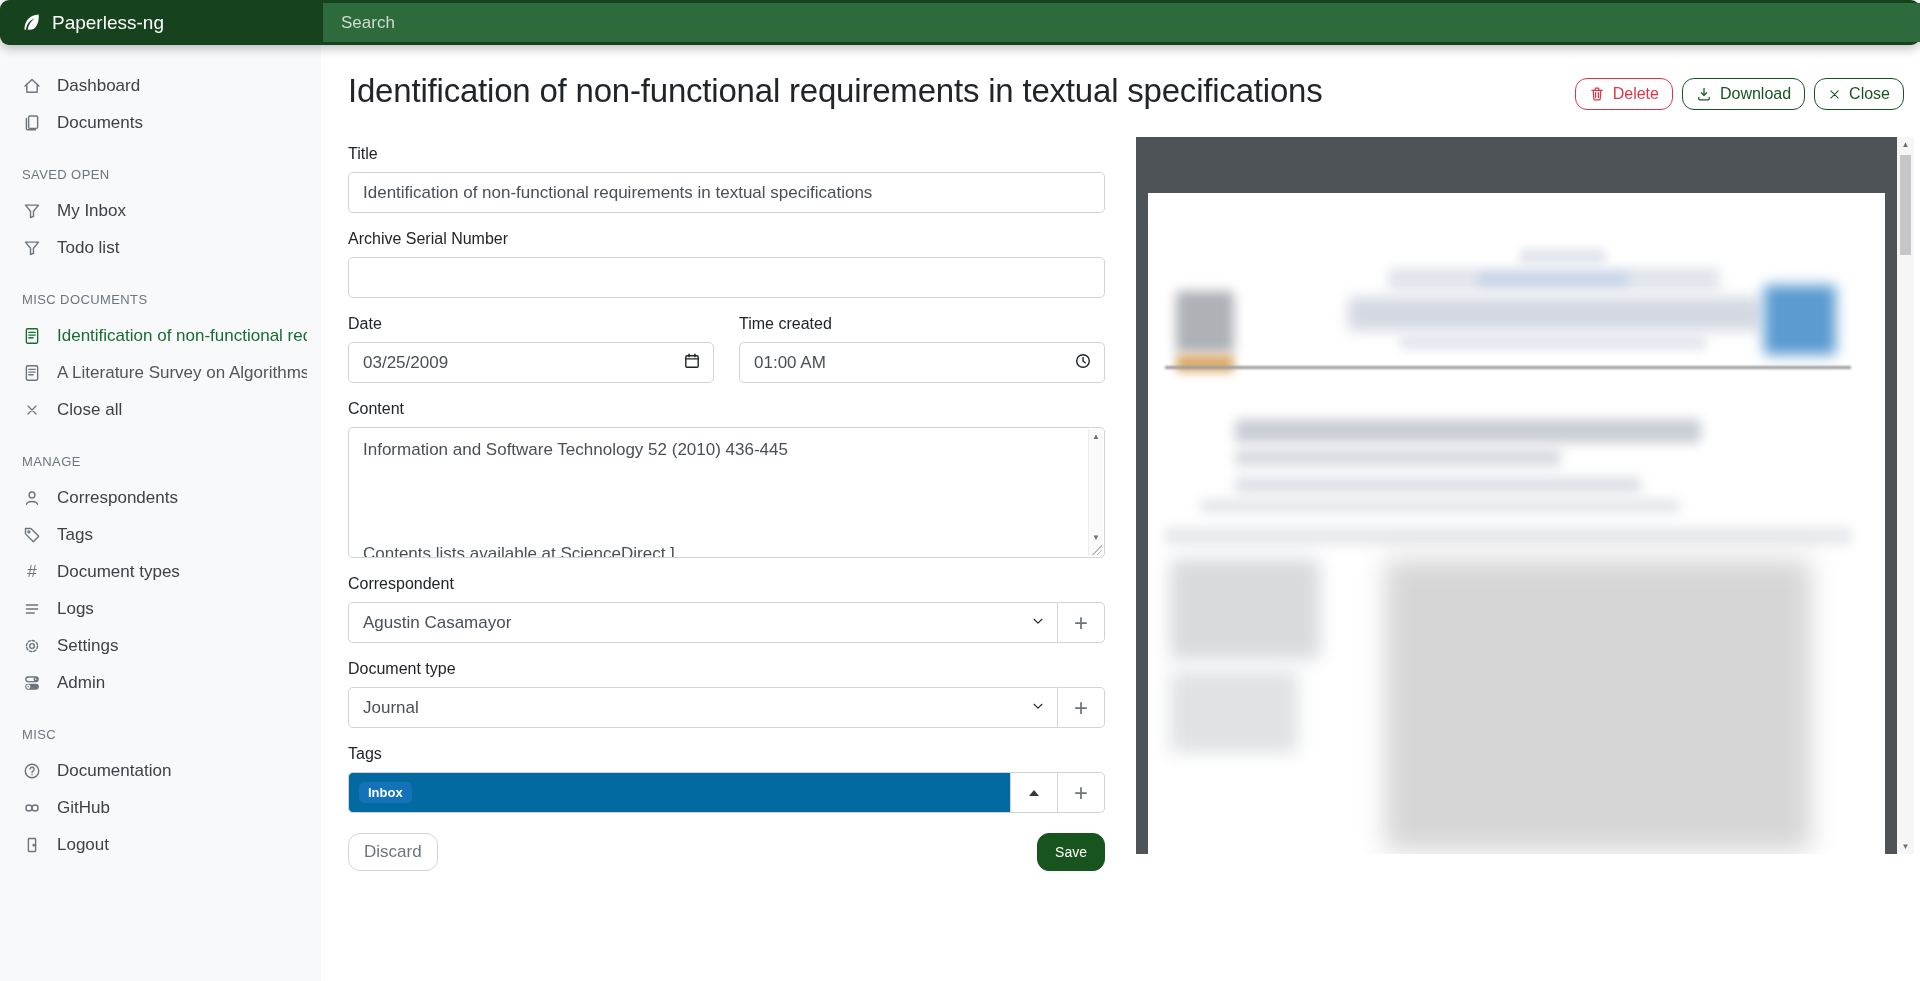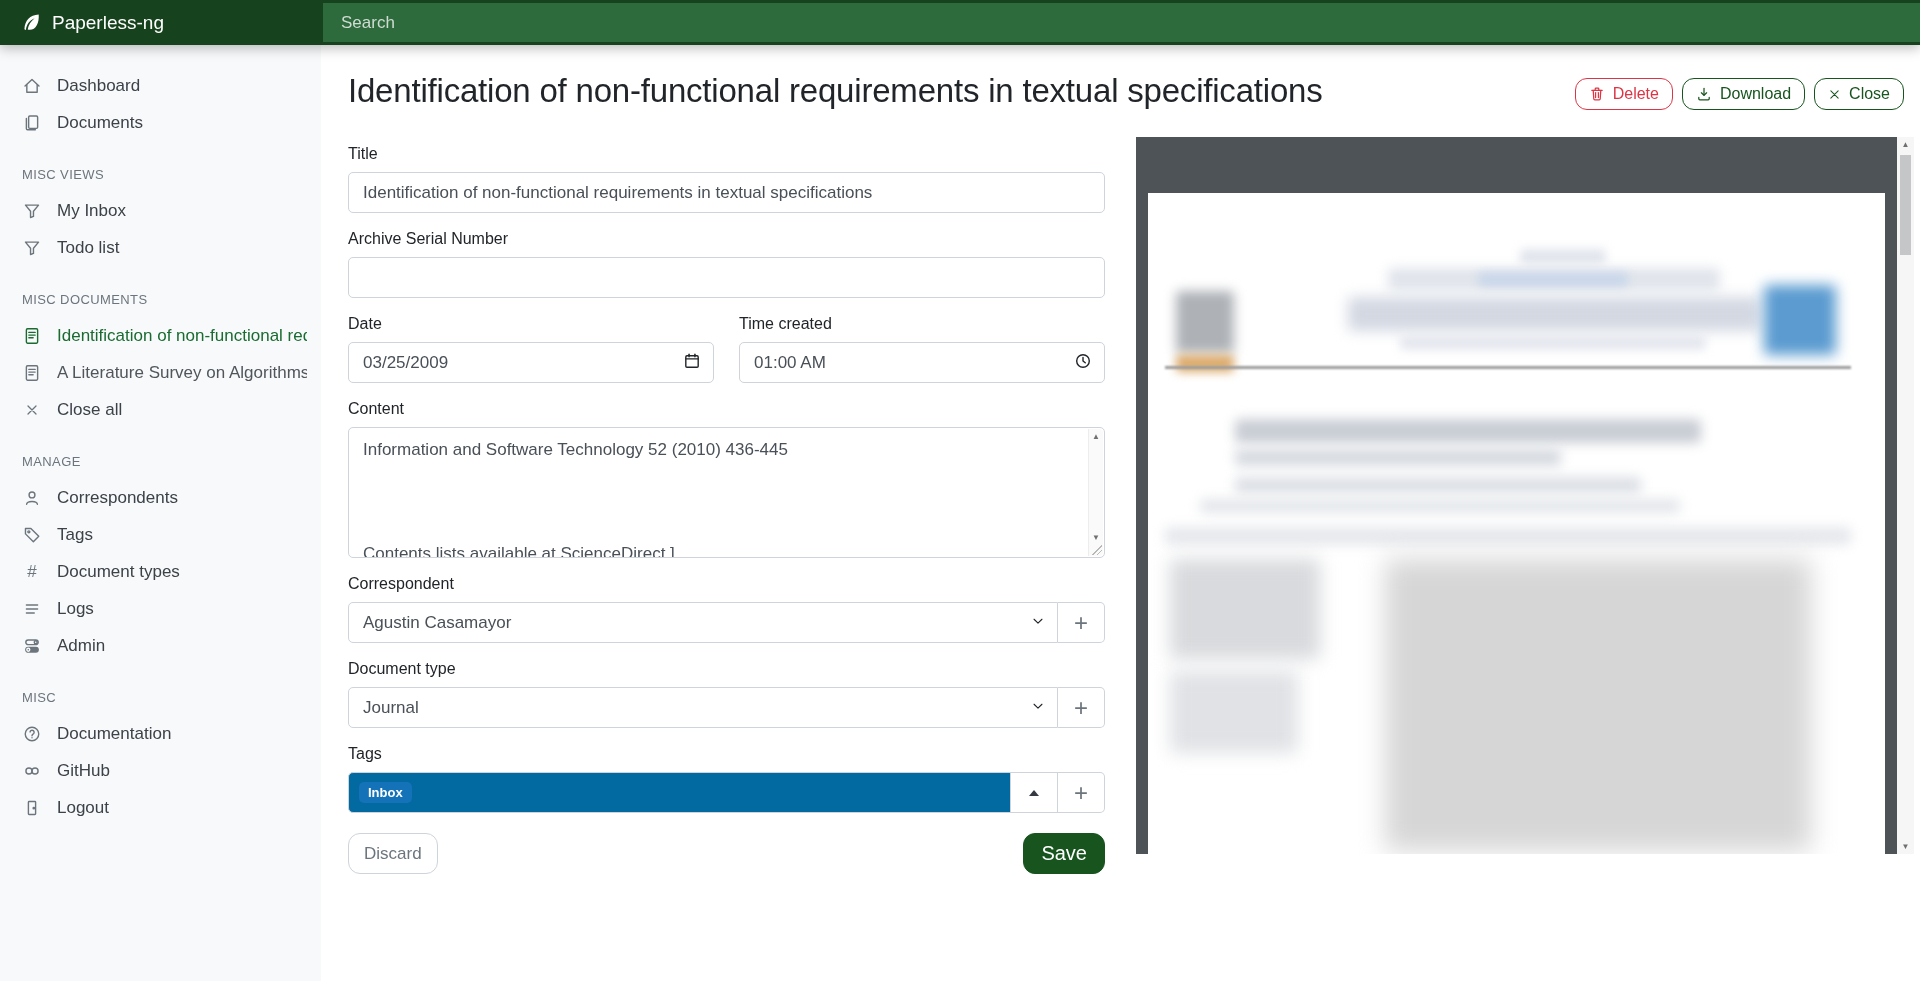--- a/index.html
+++ b/index.html
@@ -2,21 +2,21 @@
 <html><head>
 <meta charset="utf-8">
 <style>
   * { margin:0; padding:0; box-sizing:border-box; }
   html,body { width:1920px; height:981px; overflow:hidden; background:#fff;
     font-family:"Liberation Sans", sans-serif; color:#212529; }
 
   
   .navbar { position:absolute; top:0; left:0; width:1920px; height:45px;
     background:#17421E; display:flex; align-items:stretch; z-index:30;
-    box-shadow:0 3px 12px rgba(0,0,0,.28); }
+    box-shadow:0 3px 12px rgba(0,0,0,.28);border-radius:9px; }
   .brand { width:321px; display:flex; align-items:center; gap:10px; padding-left:20px;
     color:#fff; font-size:19px; cursor:pointer; }
   .brand-icon { display:flex; }
   .search-input { flex:1; margin:3px 0 3px 2px; border:none; outline:none;
     background:#2D6A3C; color:#e8efe9; font-size:17px; padding:0 0 0 18px; border-radius:0; }
   .search-input::placeholder { color:#cfdcd2; }
 
   
   .sidebar { position:absolute; top:45px; left:0; width:321px; height:936px;
     background:#f8f9fa; padding-top:22px; overflow:hidden; }
@@ -77,21 +77,21 @@
   .ig-btn:last-child { border-radius:0 5px 5px 0; }
   .tags-field { flex:1; height:41px; border:1px solid #ced4da; border-radius:5px 0 0 5px;
     display:flex; align-items:center; padding:0 10px; background:#0369a1; }
   .tag-badge { background:#1372B8; color:#fff; font-size:13px; font-weight:700;
     padding:4px 9px; border-radius:5px; line-height:13px; }
   .caret-up { width:0; height:0; border-left:5px solid transparent; border-right:5px solid transparent;
     border-bottom:6px solid #343a40; }
 
   .form-actions { display:flex; gap:15px; margin-top:20px;justify-content:space-between; }
   .btn-discard { border:1px solid #ced4da; color:#6c757d; padding:8px 15px; font-size:17px; }
-  .btn-save { background:#17541E; border:1px solid #17541E; color:#fff; padding:8px 17px; font-size:20px; }
+  .btn-save { background:#17541E; border:1px solid #17541E; color:#fff; padding:8px 17px; font-size:14px; }
 
   
   .preview { position:absolute; top:137px; right:6px; width:778px; height:717px;
     background:#4E5357; overflow:hidden; }
   .pv-scrollbar { position:absolute; top:0; right:0; bottom:0; width:17px; background:#f6f6f6;
     display:flex; flex-direction:column; align-items:center; font-size:8px; color:#6f6f6f;
     padding:3px 0; }
   .pv-thumb { width:11px; height:100px; background:#c4c6c8; margin-top:6px; }
   .pv-down { position:absolute; bottom:3px; }
   .pv-page { position:absolute; left:12px; top:56px; right:29px; bottom:-40px; background:#fff; overflow:hidden; }
@@ -127,21 +127,21 @@
   <a class="nav-item">
     <span class="icn">
       <svg class="ic" width="18" height="18" viewBox="0 0 16 16">
           <rect x="5" y="1.8" width="8" height="11" rx="1"></rect>
           <path d="M11 14 H4 a1 1 0 0 1 -1 -1 V4"></path>
         </svg>
       </span>
     <span class="lbl">Documents</span>
   </a>
 
-  <div class="section-title">MISC VIEWS</div>
+  <div class="section-title">SAVED OPEN</div>
   <a class="nav-item">
     <span class="icn">
       <svg class="ic" width="18" height="18" viewBox="0 0 16 16">
           <path d="M2.2 2.8 h11.6 l-4.5 5.4 v4.6 l-2.6 1 v-5.6 z"></path>
         </svg>
       </span>
     <span class="lbl">My Inbox</span>
   </a>
   <a class="nav-item">
     <span class="icn">
@@ -209,20 +209,29 @@
   </a>
   <a class="nav-item">
     <span class="icn">
       <svg class="ic" width="18" height="18" viewBox="0 0 16 16">
           <line x1="3" y1="4.5" x2="13" y2="4.5"></line>
           <line x1="3" y1="8" x2="13" y2="8"></line>
           <line x1="3" y1="11.5" x2="10" y2="11.5"></line>
         </svg>
       </span>
     <span class="lbl">Logs</span>
+  </a>
+  <a class="nav-item">
+    <span class="icn">
+      <svg class="ic" width="18" height="18" viewBox="0 0 16 16">
+          <circle cx="8" cy="8" r="2.1"></circle>
+          <circle cx="8" cy="8" r="4.9" stroke-dasharray="2.3 1.5"></circle>
+        </svg>
+      </span>
+    <span class="lbl">Settings</span>
   </a>
   <a class="nav-item">
     <span class="icn">
       <svg class="ic" width="18" height="18" viewBox="0 0 16 16">
           <rect x="2.5" y="2.6" width="11" height="4.2" rx="2.1"></rect>
           <circle cx="11.3" cy="4.7" r="1.3"></circle>
           <rect x="2.5" y="9.2" width="11" height="4.2" rx="2.1" fill="#6c757d"></rect>
           <circle cx="4.7" cy="11.3" r="1.3" stroke="#f8f9fa"></circle>
         </svg>
       </span>

